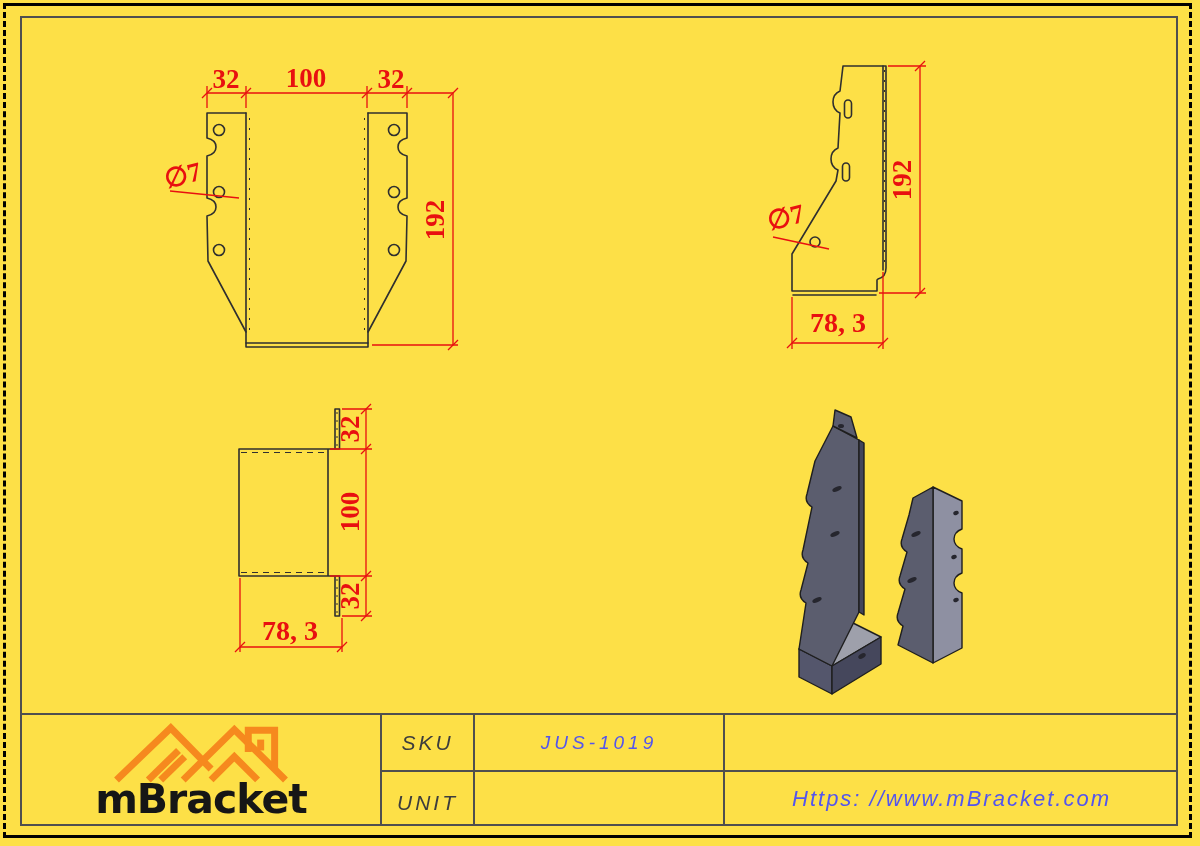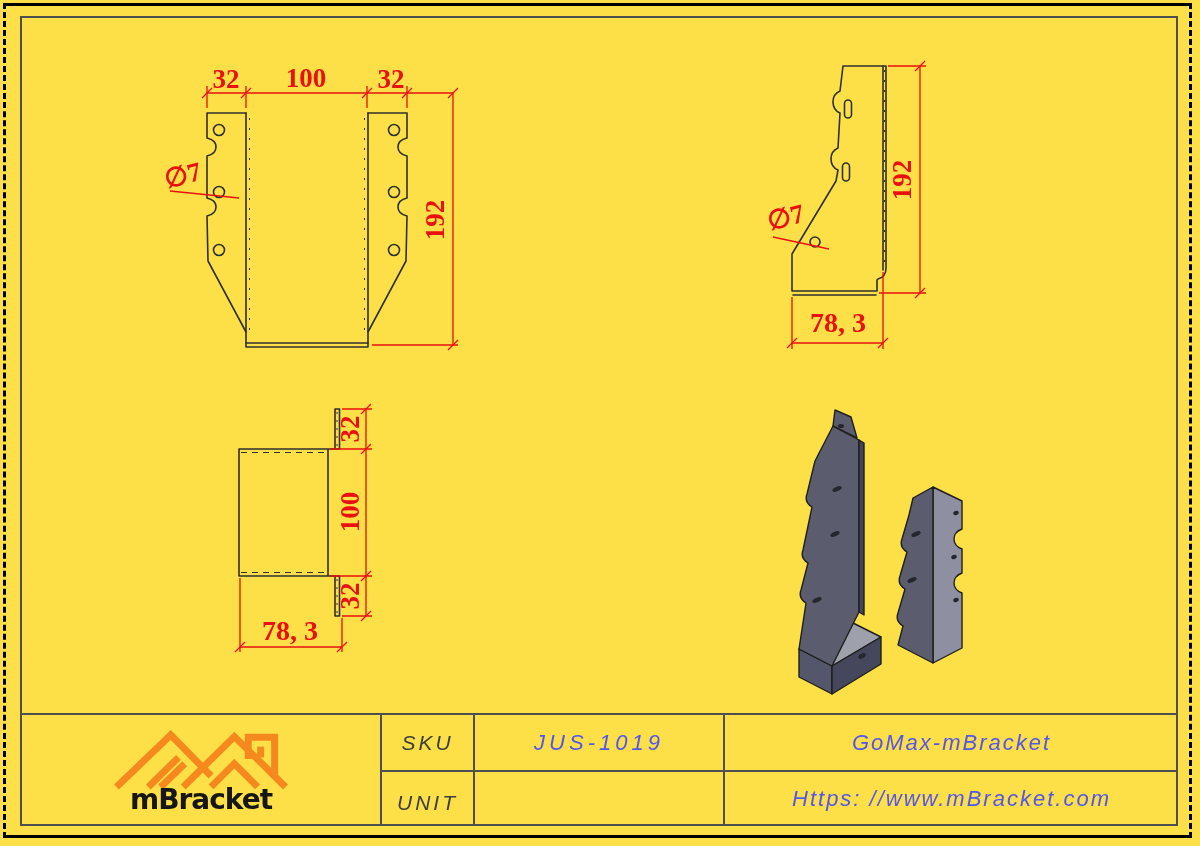--- a/index.html
+++ b/index.html
@@ -9,25 +9,25 @@
 and         border:2px solid #6b6bf7;border-style:solid dashed;box-sizing:border-box;}
   .inner-border{position:absolute;left:20px;top:16px;width:1158px;height:810px;
          border:2px solid #4f4f4f;box-sizing:border-box;}
   .view{position:absolute;}
   
   .title-block{position:absolute;left:20px;top:713px;width:1158px;height:113px;
          border-top:2px solid #4f4f4f;box-sizing:border-box;}
   .tb-line{position:absolute;background:#4f4f4f;}
   .tb-cell{position:absolute;display:flex;align-items:center;justify-content:center;box-sizing:border-box;font-style:italic;}
   .tb-label{font-size:21px;color:#3d3d3d;letter-spacing:3px;}
-  .tb-value{font-size:22px;color:#5355ee;letter-spacing:4px;}
+  .tb-value{font-size:19px;color:#5355ee;letter-spacing:4px;}
   .tb-blue{font-size:22px;color:#5355ee;letter-spacing:2px;}
   .logo-cell{position:absolute;left:0;top:0;width:362px;height:111px;display:flex;
          flex-direction:column;align-items:center;justify-content:center;}
-  .logo-text{font-family:"DejaVu Sans",sans-serif;font-weight:800;font-size:28px;
+  .logo-text{font-family:"DejaVu Sans",sans-serif;font-weight:800;font-size:41px;
          color:#161616;letter-spacing:-1px;line-height:1;margin-top:-4px;}
   
   svg{display:block;}
   .ln{stroke:#2f2f2f;stroke-width:1.6;fill:none;stroke-linejoin:round;stroke-linecap:round;}
   .stitch{stroke:#2f2f2f;stroke-width:1;fill:none;}
   .red{stroke:#e81010;stroke-width:1.3;fill:none;}
   .dim{font:bold 27px "Liberation Serif","DejaVu Serif",serif;fill:#e81010;}
   .dimBig{font:bold 28px "Liberation Serif","DejaVu Serif",serif;fill:#e81010;}
   .iso{stroke:#1f1f1f;stroke-width:1.4;stroke-linejoin:round;}
 </style>
@@ -133,18 +133,17 @@
           <path d="M128,76 L158,46 L188,76"></path>
           <path d="M176,40 V12 H210 V64"></path>
           <path d="M192,24 V38"></path>
         </g>
       </svg>
       <div class="logo-text">mBracket</div>
     </div>
 
     <div class="tb-cell tb-label" style="left:362px;top:0;width:91px;height:55px;">SKU</div>
     <div class="tb-cell tb-value" style="left:455px;top:0;width:248px;height:55px;">JUS-1019</div>
-    <div class="tb-cell tb-blue" style="left:705px;top:0;width:453px;height:55px;">GoMax-mBracket</div>
 
     <div class="tb-cell tb-label" style="left:362px;top:61px;width:91px;height:54px;">UNIT</div>
     <div class="tb-cell tb-blue" style="left:705px;top:57px;width:453px;height:54px;border-radius:15px;">Https: //www.mBracket.com</div>
   </div>
 </div>
 
 </body></html>

